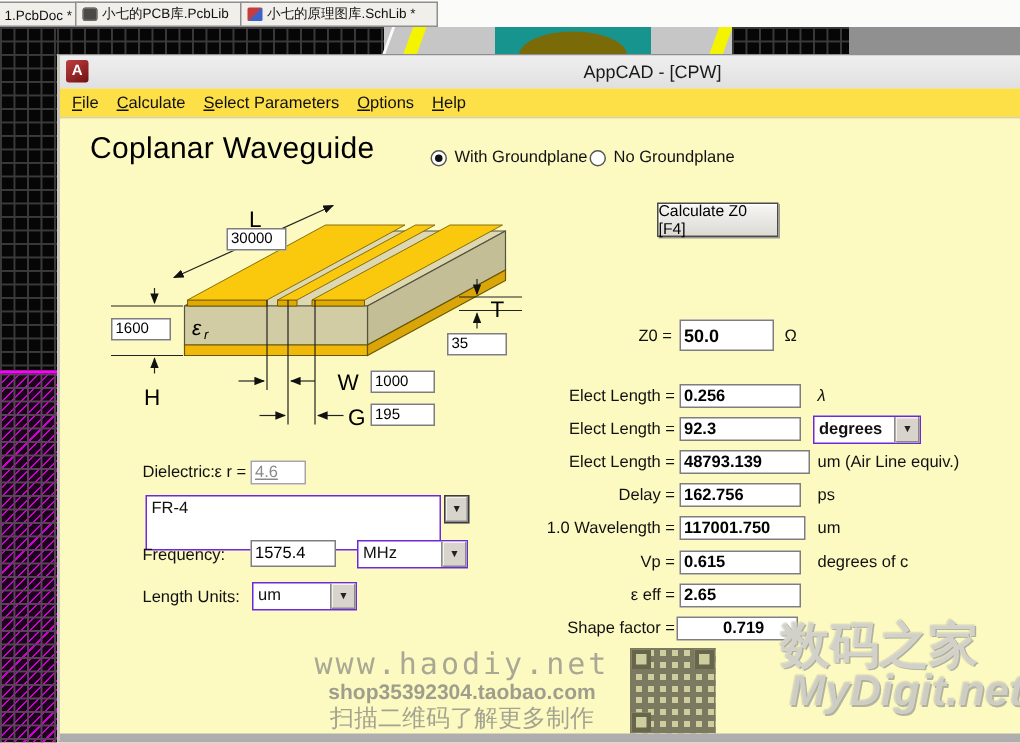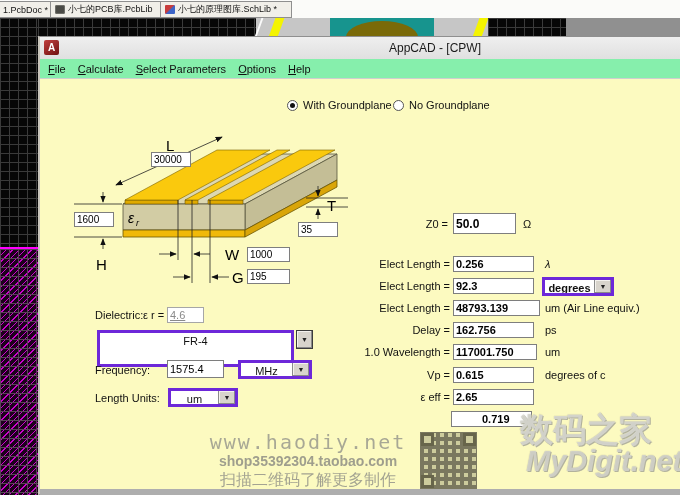--- a/index.html
+++ b/index.html
@@ -35,42 +35,42 @@
 
   
   .appwin{position:absolute;left:38px;top:36px;width:642px;height:459px;
           background:#ececec;border:1px solid #8f8f8f;border-right:none;
           border-left:2px solid #c9c5bb;box-sizing:border-box;}
   .titlebar{position:relative;height:22px;background:linear-gradient(#efefef,#e0e0e0);}
   .app-ico{position:absolute;left:4px;top:3px;width:15px;height:15px;border-radius:2px;
            background:linear-gradient(145deg,#c04040,#701010);color:#fff;font-size:10px;font-weight:bold;
            display:flex;align-items:center;justify-content:center;}
   .win-title{position:absolute;left:310px;top:4px;width:170px;text-align:center;font-size:12px;color:#1a1a1a;}
-  .menubar{position:relative;height:19px;background:#86efac;border-bottom:1px solid #cfcfcf;
+  .menubar{position:relative;height:19px;background:#fde047;border-bottom:1px solid #cfcfcf;
            display:flex;align-items:center;font-size:11px;color:#111;}
   .menu-item{display:inline-block;padding:2px 6px;}
   .menu-item::first-letter{text-decoration:underline;}
 
   .client{position:relative;height:410px;background:#fcfac0;overflow:hidden;
           border-bottom:7px solid #aeaeae;box-sizing:content-box;font-size:11px;color:#111;}
 
   .abs{position:absolute;}
   .heading{left:20px;top:9px;font-size:20px;font-weight:500;color:#000;letter-spacing:.2px;}
 
   .radio{width:11px;height:11px;border-radius:50%;border:1px solid #555;background:#fff;box-sizing:border-box;}
   .radio.sel::after{content:"";display:block;width:5px;height:5px;border-radius:50%;background:#111;margin:2px;}
   .radio-label{font-size:11px;}
 
   
   .tbox{position:absolute;background:#fff;border:1px solid #7e7e7e;box-sizing:border-box;
         font-family:"Liberation Sans",sans-serif;font-size:10px;color:#000;padding:0 2px;}
   input.tbox{outline:none;}
   .bold{font-weight:bold;font-size:11px;}
   .disabled{color:#8a8a8a;border-color:#a6a6a6;text-decoration:underline;}
-  .combo{position:absolute;background:#fff;border:3px solid #6d28d9;box-sizing:border-box;display:flex;text-align:center;}
+  .combo{position:absolute;background:#fff;border:1px solid #6d28d9;box-sizing:border-box;display:flex;}
   .combo .cval{flex:1;font-size:11px;padding:2px 3px;white-space:nowrap;overflow:hidden;}
   .cbtn{width:16px;background:#d8d4cc;border-left:1px solid #8a8a8a;display:flex;align-items:center;justify-content:center;
         font-size:7px;color:#222;box-shadow:inset -1px -1px 0 #8a8a8a,inset 1px 1px 0 #f4f2ee;}
   .sqbtn{position:absolute;width:17px;background:#d8d4cc;border:1px solid #3c3c3c;box-sizing:border-box;
         display:flex;align-items:center;justify-content:center;font-size:7px;color:#222;
         box-shadow:inset -1px -1px 0 #8a8a8a,inset 1px 1px 0 #f4f2ee;}
   .pushbtn{position:absolute;background:linear-gradient(#f6f6f4,#dcdad4);border:1px solid #4a4a4a;
         box-shadow:1px 1px 0 #9a9a9a,inset 1px 1px 0 #ffffff;font-size:10.5px;color:#000;
         display:flex;align-items:center;justify-content:center;box-sizing:border-box;}
 
@@ -137,20 +137,21 @@
     <div class="menubar">
       <span class="menu-item" style="margin-left:2px;">File</span>
       <span class="menu-item">Calculate</span>
       <span class="menu-item">Select Parameters</span>
       <span class="menu-item">Options</span>
       <span class="menu-item">Help</span>
     </div>
 
     <div class="client">
 
+      <div class="abs heading">Coplanar Waveguide</div>
 
       <div class="abs radio sel" style="left:247px;top:21px;"></div>
       <div class="abs radio-label" style="left:263px;top:20px;">With Groundplane</div>
       <div class="abs radio" style="left:353px;top:21px;"></div>
       <div class="abs radio-label" style="left:369px;top:20px;">No Groundplane</div>
 
       <svg class="abs" style="left:16px;top:41px;" width="300" height="170" viewBox="0 0 300 170">
         <defs>
           <marker id="ah" markerWidth="9" markerHeight="7" refX="8" refY="3.5" orient="auto">
             <path d="M0,0 L9,3.5 L0,7 Z" fill="#111"></path>
@@ -236,20 +237,21 @@
         <span class="cval">MHz</span>
         <span class="cbtn">▼</span>
       </div>
 
       <div class="abs" style="left:55px;top:313px;">Length Units:</div>
       <div class="combo" style="left:128px;top:309px;width:70px;height:19px;">
         <span class="cval">um</span>
         <span class="cbtn">▼</span>
       </div>
 
+      <div class="pushbtn" style="left:398px;top:56px;width:81px;height:23px;">Calculate Z0  [F4]</div>
       <div class="abs" style="left:370px;top:139px;width:38px;text-align:right;">Z0 =</div>
       <input class="tbox bold" style="left: 413px; top: 134px; width: 63px; height: 21px; font-size: 12px;" value="50.0">
       <div class="abs" style="left:483px;top:139px;">Ω</div>
 
       <div class="rlabel" style="left:314px;top:177px;">Elect Length =</div>
       <input class="tbox bold" style="left: 413px; top: 177px; width: 81px; height: 16px;" value="0.256">
       <div class="runit" style="left:505px;top:177px;font-style:italic;">λ</div>
 
       <div class="rlabel" style="left:314px;top:199px;">Elect Length =</div>
       <input class="tbox bold" style="left: 413px; top: 199px; width: 81px; height: 16px;" value="92.3">
@@ -270,20 +272,21 @@
       <input class="tbox bold" style="left: 413px; top: 265px; width: 84px; height: 16px;" value="117001.750">
       <div class="runit" style="left:505px;top:265px;">um</div>
 
       <div class="rlabel" style="left:314px;top:288px;">Vp =</div>
       <input class="tbox bold" style="left: 413px; top: 288px; width: 81px; height: 16px;" value="0.615">
       <div class="runit" style="left:505px;top:288px;">degrees of c</div>
 
       <div class="rlabel" style="left:314px;top:310px;">ε eff =</div>
       <input class="tbox bold" style="left: 413px; top: 310px; width: 81px; height: 16px;" value="2.65">
 
+      <div class="rlabel" style="left:314px;top:332px;">Shape factor =</div>
       <input class="tbox bold" style="left: 411px; top: 332px; width: 81px; height: 16px; padding-left: 30px;" value="0.719">
 
       <div class="abs wm-center">
         <div class="wm-l1">www.haodiy.net</div>
         <div class="wm-l2">shop35392304.taobao.com</div>
         <div class="wm-l3">扫描二维码了解更多制作</div>
       </div>
       <div class="abs qr">
         <div class="finder" style="left:1px;top:1px;"></div>
         <div class="finder" style="right:1px;top:1px;"></div>

